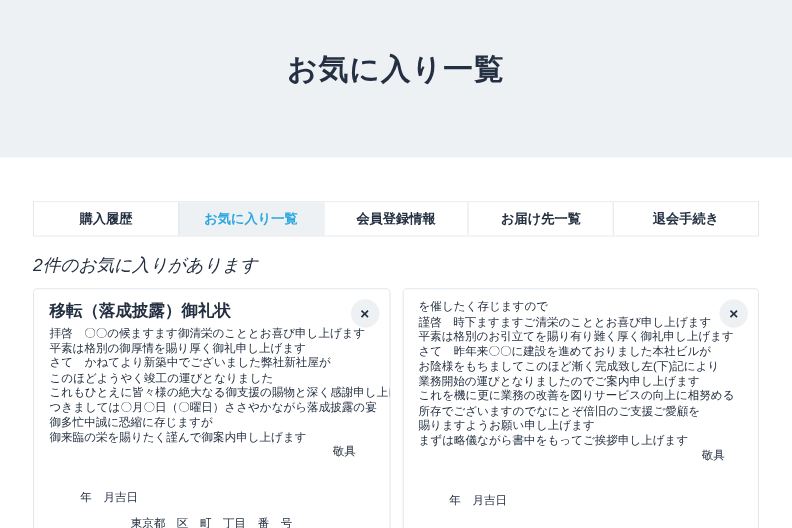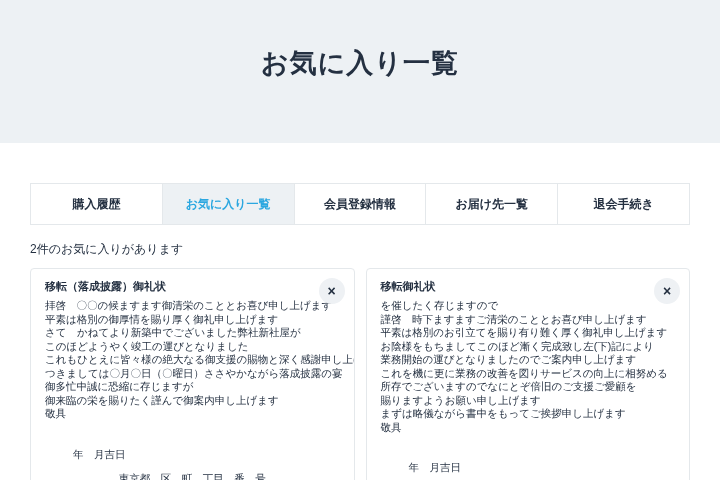--- a/index.html
+++ b/index.html
@@ -28,21 +28,21 @@
   .hero h1 {
     font-size: 27px;
     font-weight: bold;
     letter-spacing: 1px;
   }
   .container { margin: 0 30px; }
   .tabs {
     margin-top: 40px;
     display: flex;
     border: 1px solid var(--color-border, #e4e8eb);
-    height: 42px;
+    height: 32px;
     background: #fff;
   }
   .tab {
     flex: 1;
     display: flex;
     align-items: center;
     justify-content: center;
     font-size: 12px;
     font-weight: bold;
     background: #fff;
@@ -52,21 +52,22 @@
     cursor: pointer;
     font-family: inherit;
   }
   .tab:first-child { border-left: none; }
   .tab.active {
     background: var(--color-header_bg, #edf1f4);
     color: var(--color-accent, #2ba7e0);
   }
   .count {
     margin-top: 16px;
-    font-size: 12px;
+    font-size: 16px;
+    font-style: italic;
   }
   .cards {
     margin-top: 10px;
     display: flex;
     gap: 11px;
     align-items: stretch;
   }
   .card {
     flex: 1;
     position: relative;
@@ -89,33 +90,33 @@
     font-weight: bold;
     line-height: 26px;
     text-align: center;
     cursor: pointer;
     font-family: inherit;
     display: flex;
     align-items: center;
     justify-content: center;
   }
   .card h2 {
-    font-size: 11px;
+    font-size: 15px;
     font-weight: bold;
     margin-bottom: 5px;
     padding-right: 30px;
     white-space: nowrap;
   }
   .line {
     font-size: 10.5px;
     line-height: 13.5px;
     white-space: nowrap;
   }
   .closing {
-    text-align: left;
+    text-align: right;
     padding-right: 16px;
     font-family: Liberation Serif, serif;
   }
   .date {
     margin-top: 27px;
     padding-left: 28px;
   }
   .sig {
     margin-top: 11px;
     text-align: center;
@@ -171,24 +172,24 @@
         <p class="line">東京都　区　町　丁目　番　号</p>
         <p class="line">株式会社　〇〇〇〇</p>
 
       </div>
     </article>
 
     <article class="card">
       <button class="close-btn">
         <span>×</span>
       </button>
-      <h2>移転御礼状</h2>
       <p class="line">を催したく存じますので</p>
       <p class="line">謹啓　時下ますますご清栄のこととお喜び申し上げます</p>
       <p class="line">平素は格別のお引立てを賜り有り難く厚く御礼申し上げます</p>
+      <p class="line">さて　昨年来〇〇に建設を進めておりました本社ビルが</p>
       <p class="line">お陰様をもちましてこのほど漸く完成致し左(下)記により</p>
       <p class="line">業務開始の運びとなりましたのでご案内申し上げます</p>
       <p class="line">これを機に更に業務の改善を図りサービスの向上に相努める</p>
       <p class="line">所存でございますのでなにとぞ倍旧のご支援ご愛顧を</p>
       <p class="line">賜りますようお願い申し上げます</p>
       <p class="line">まずは略儀ながら書中をもってご挨拶申し上げます</p>
       <p class="line closing">敬具</p>
       <p class="line date">年　月吉日</p>
 
     </article>

